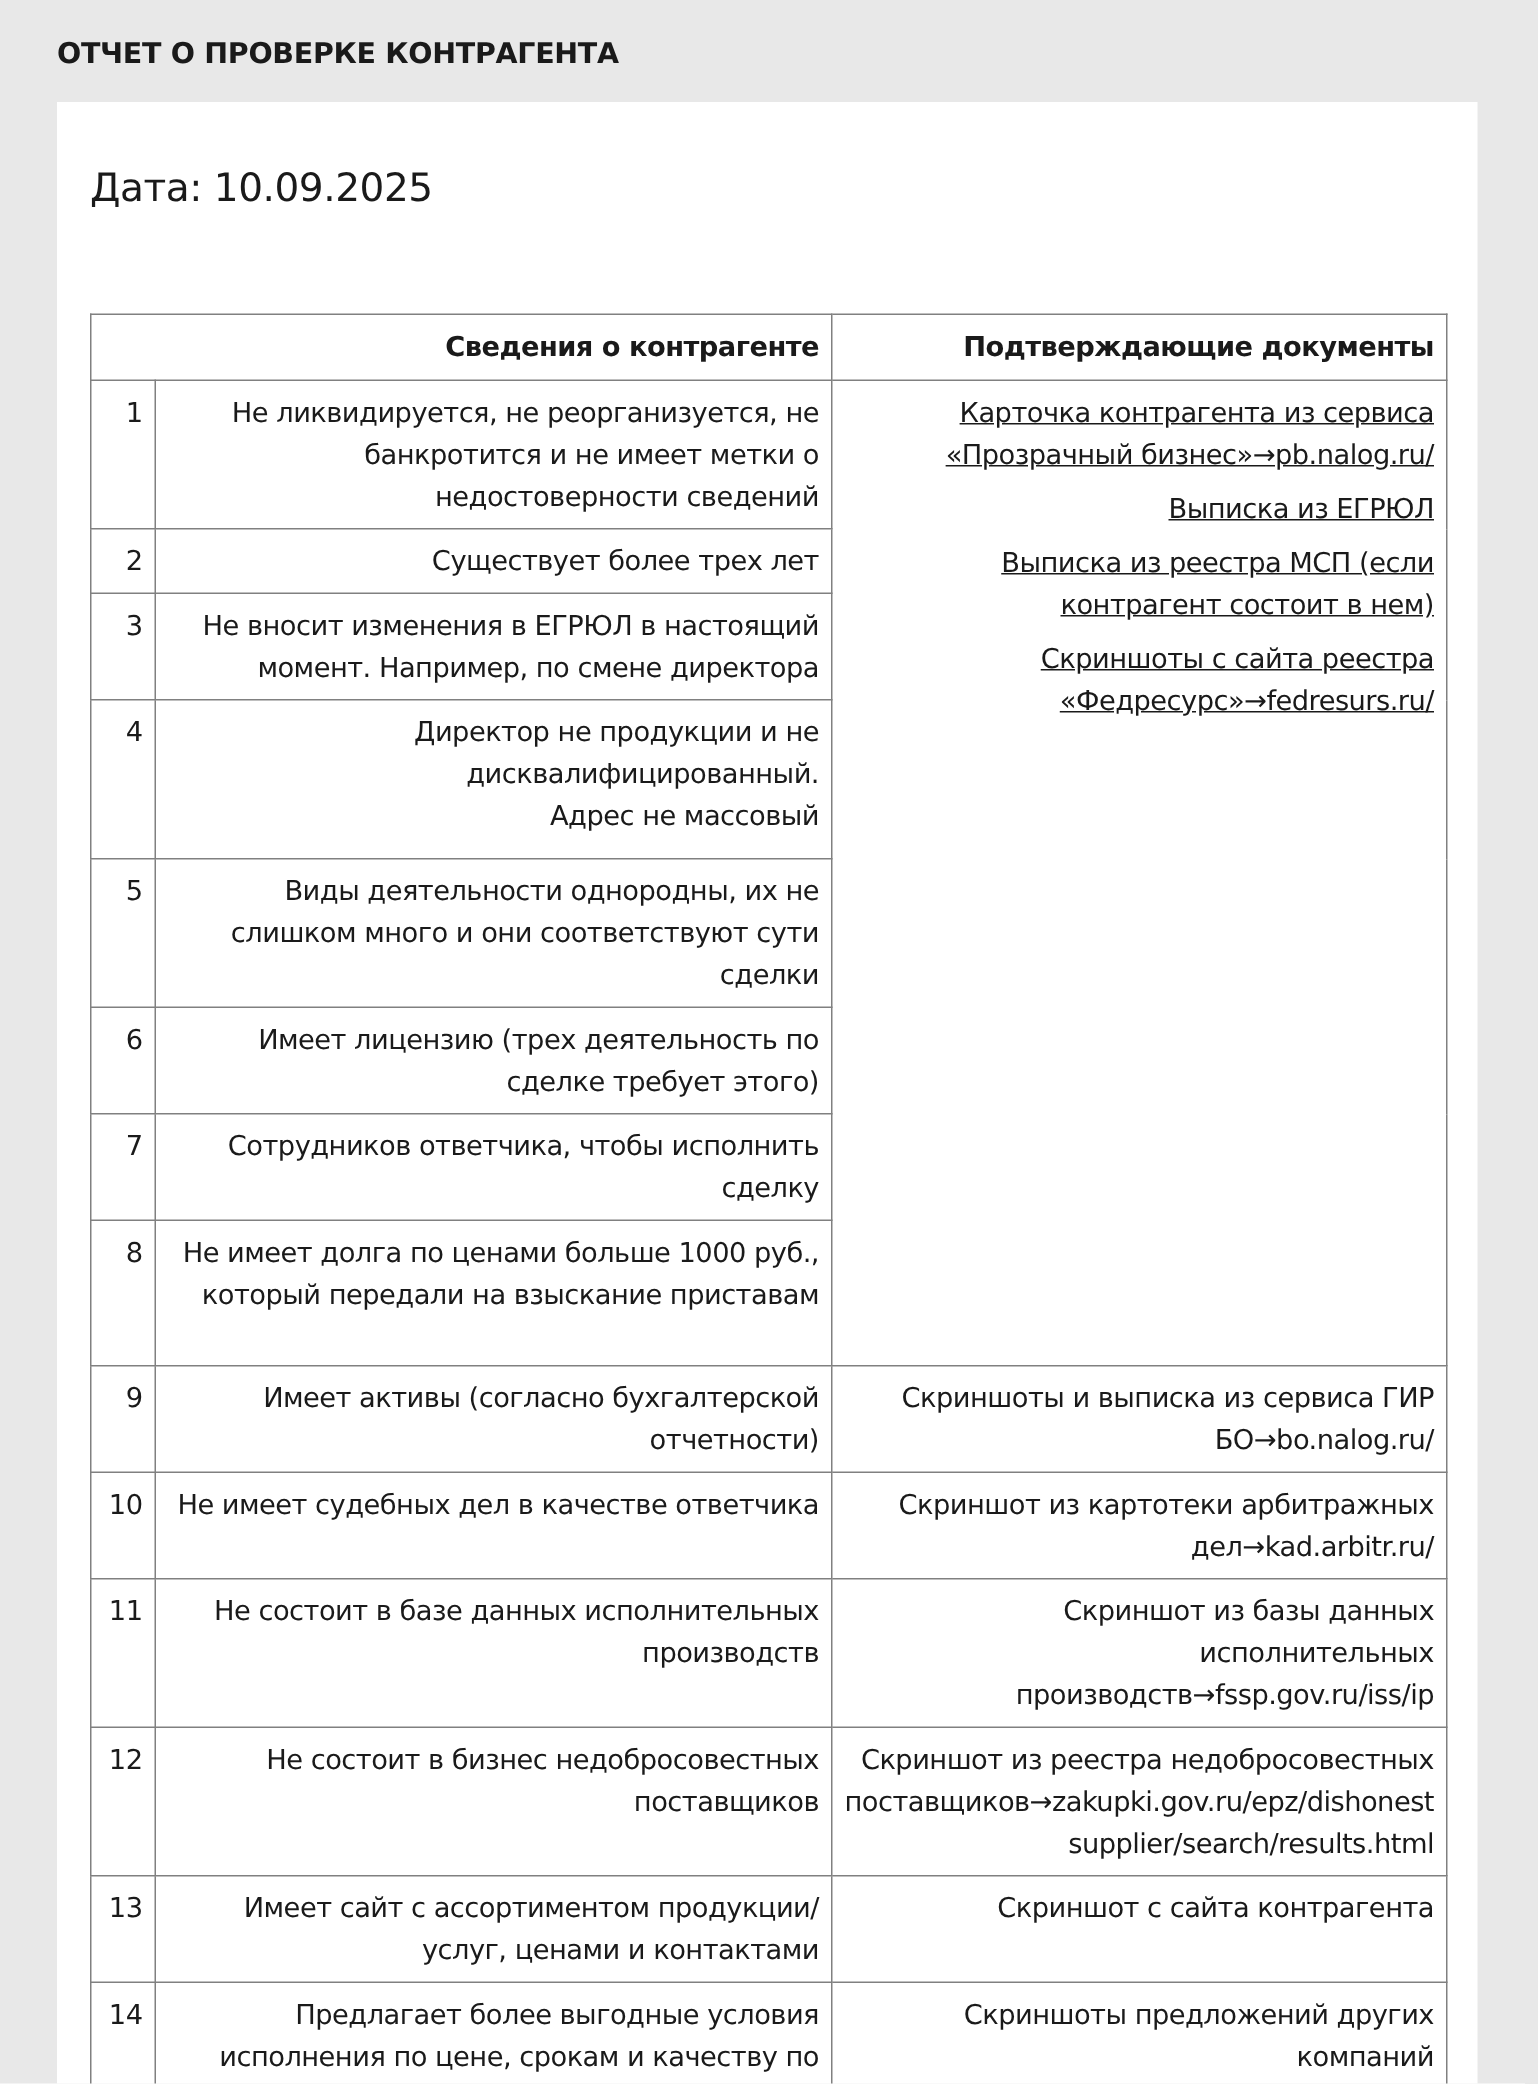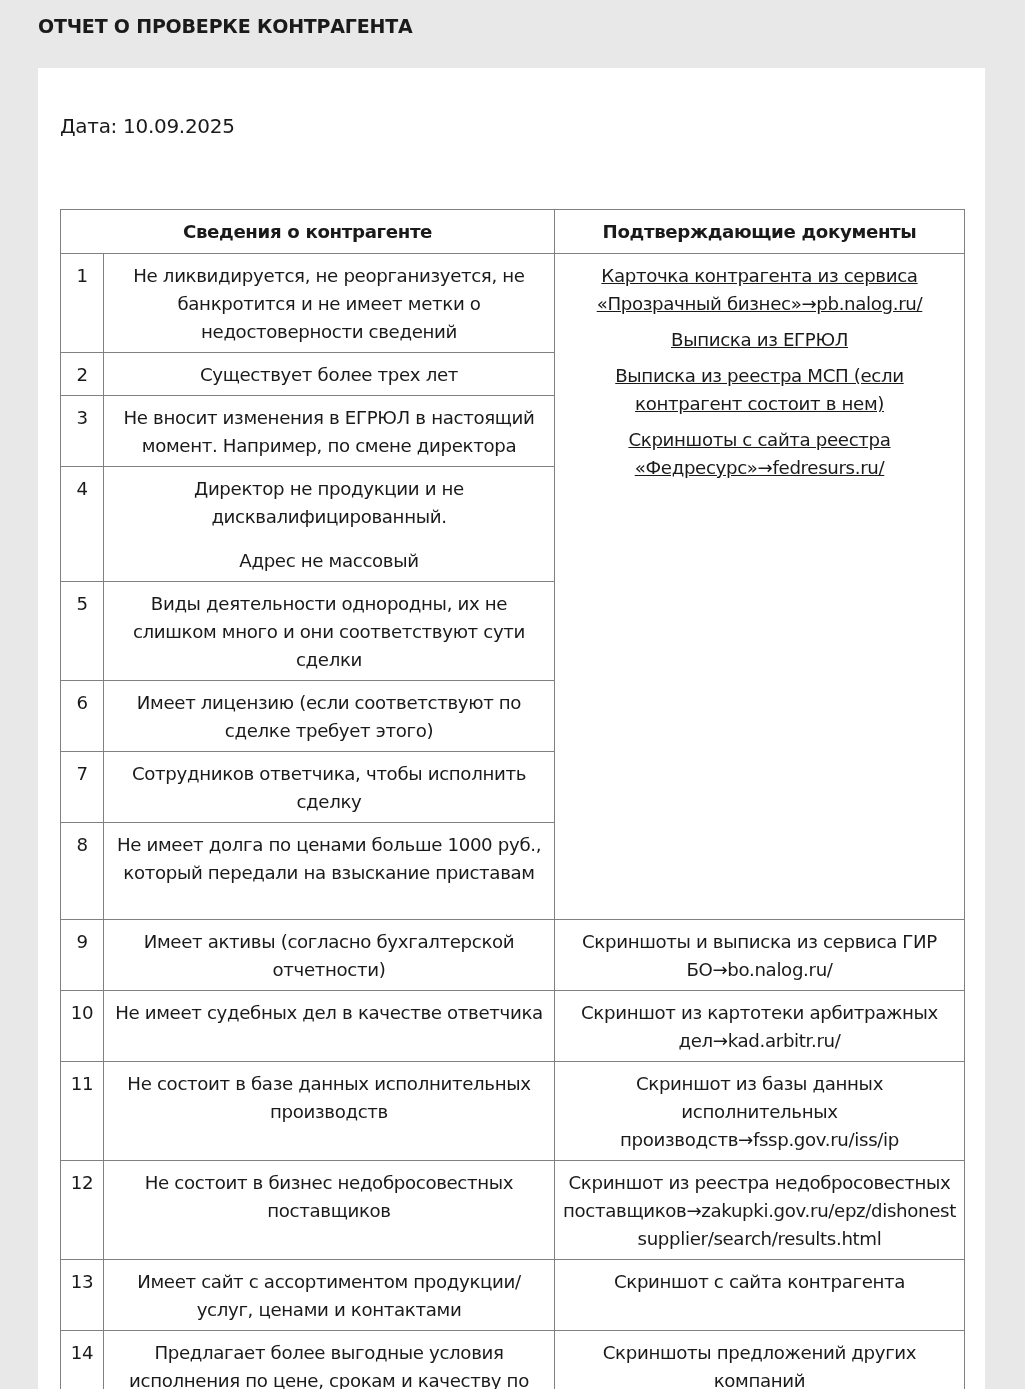--- a/index.html
+++ b/index.html
@@ -4,57 +4,57 @@
 <style>
   html, body { margin: 0; padding: 0; }
   body {
     width: 1025px; height: 1389px; overflow: hidden;
     background: #e8e8e8;
     font-family: "DejaVu Sans", sans-serif;
     color: #1a1a1a;
     position: relative;
   }
   .page-title {
-    position: absolute; left: 38px; top: 15px;
+    position: absolute; left: 38px; top: 25px;
     font-size: 19px; font-weight: bold; letter-spacing: -0.2px;
     color: #1a1a1a;
   }
   .card {
     position: absolute; left: 38px; top: 68px; width: 947px; height: 1330px;
     background: #ffffff;
   }
   .meta {
     position: absolute; left: 22px; top: 42px;
-    font-size: 20px; line-height: 32px; color: #1a1a1a; letter-spacing: -0.3px;
+    font-size: 26px; line-height: 32px; color: #1a1a1a; letter-spacing: -0.3px;
   }
   .meta div { white-space: nowrap; }
   table.checks {
     position: absolute; left: 22px; top: 141px;
     width: 904px;
     border-collapse: collapse;
     font-size: 18.2px; line-height: 28px; letter-spacing: -0.35px;
     table-layout: fixed;
   }
   table.checks td, table.checks th {
     border: 1.5px solid #808080;
     vertical-align: top;
     padding: 0 8px;
-    text-align: center;
+    text-align: right;
   }
   table.checks th {
     font-weight: bold; height: 42px; vertical-align: middle; padding-top: 1px;
   }
   col.c-num { width: 43px; }
   col.c-desc { width: 451px; }
   col.c-docs { width: 410px; }
   td.num { padding-left: 8px; padding-right: 2px; }
   td .cell-inner { padding-top: 8px; padding-bottom: 6px; }
   td.docs-merged .doc { margin-bottom: 8px; }
   td.docs-merged .cell-inner { padding-top: 8px; text-decoration: underline; }
-  .sub { margin-top: 16px; }
+  .sub { margin-top: 0; }
   tr.r1 td { height: 96px; }
   tr.r2 td { height: 41px; }
   tr.r3 td { height: 68px; }
   tr.r4 td { height: 105px; }
   tr.r5 td, tr.r6 td, tr.r7 td { height: 68px; }
   tr.r8 td { height: 96px; }
   tr.r9 td, tr.r10 td, tr.r11 td { height: 68px; }
   tr.r12 td { height: 96px; }
   tr.r13 td { height: 67px; }
   tr.r14 td { height: 95px; }
@@ -131,21 +131,21 @@
           </td>
         <td>
             <div class="cell-inner">Виды деятельности однородны, их не слишком много и они соответствуют сути сделки</div>
           </td>
       </tr>
       <tr class="r6">
         <td class="num">
             <div class="cell-inner">6</div>
           </td>
         <td>
-            <div class="cell-inner">Имеет лицензию (если соответствуют по сделке требует этого)</div>
+            <div class="cell-inner">Имеет лицензию (трех деятельность по сделке требует этого)</div>
           </td>
       </tr>
       <tr class="r7">
         <td class="num">
             <div class="cell-inner">7</div>
           </td>
         <td>
             <div class="cell-inner">Сотрудников ответчика, чтобы исполнить сделку</div>
           </td>
       </tr>

